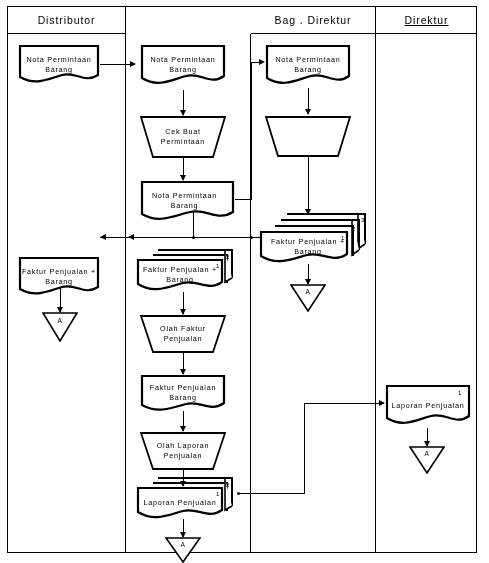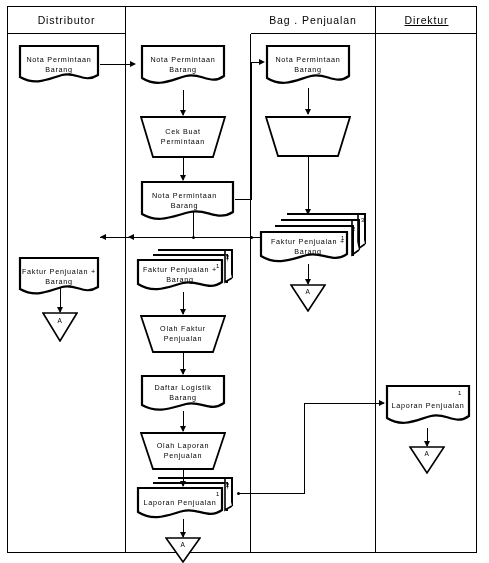--- a/index.html
+++ b/index.html
@@ -114,21 +114,21 @@
 </head>
 <body>
 
 <div id="canvas">
 
   <div class="lane-table">
     <div class="lane-head" style="left:0; width:118px;text-align:right;">
       <span>Distributor</span>
     </div>
     <div class="lane-head" style="left:243px; width:125px;">
-      <span>Bag . Penjualan</span>
+      <span>Bag . Direktur</span>
     </div>
     <div class="lane-head last" style="left:368px; width:101px;">
       <span>Direktur</span>
     </div>
 
     <div class="lane-body" style="left:0; width:118px;"></div>
     <div class="lane-body" style="left:118px; width:125px;"></div>
     <div class="lane-body" style="left:243px; width:125px;"></div>
     <div class="lane-body last" style="left:368px; width:101px;"></div>
   </div>
@@ -256,21 +256,21 @@
       <path d="M1,1 L85,1 L73,37 L13,37 Z" fill="#fff" stroke="#000" stroke-width="1.8" stroke-linejoin="miter"></path>
     </svg>
     <div class="lbl" style="top:9px;">Olah Faktur
 Penjualan</div>
   </div>
 
   <div class="node doc" style="left:140px; top:374px; width:86px; height:40px;">
     <svg width="86" height="40" viewBox="0 0 86 40">
       <path d="M2,2 L84,2 L84,29 C70,39 61,26 46,30 C31,34 18,40 2,31 Z" fill="#fff" stroke="#000" stroke-width="2.2" stroke-linejoin="miter"></path>
     </svg>
-    <div class="lbl" style="top:9px;">Daftar Logistik
+    <div class="lbl" style="top:9px;">Faktur Penjualan
 Barang</div>
   </div>
 
   <div class="node proc" style="left:140px; top:432px; width:86px; height:38px;">
     <svg width="86" height="38" viewBox="0 0 86 38">
       <path d="M1,1 L85,1 L73,37 L13,37 Z" fill="#fff" stroke="#000" stroke-width="1.8" stroke-linejoin="miter"></path>
     </svg>
     <div class="lbl" style="top:9px;">Olah Laporan
 Penjualan</div>
   </div>

